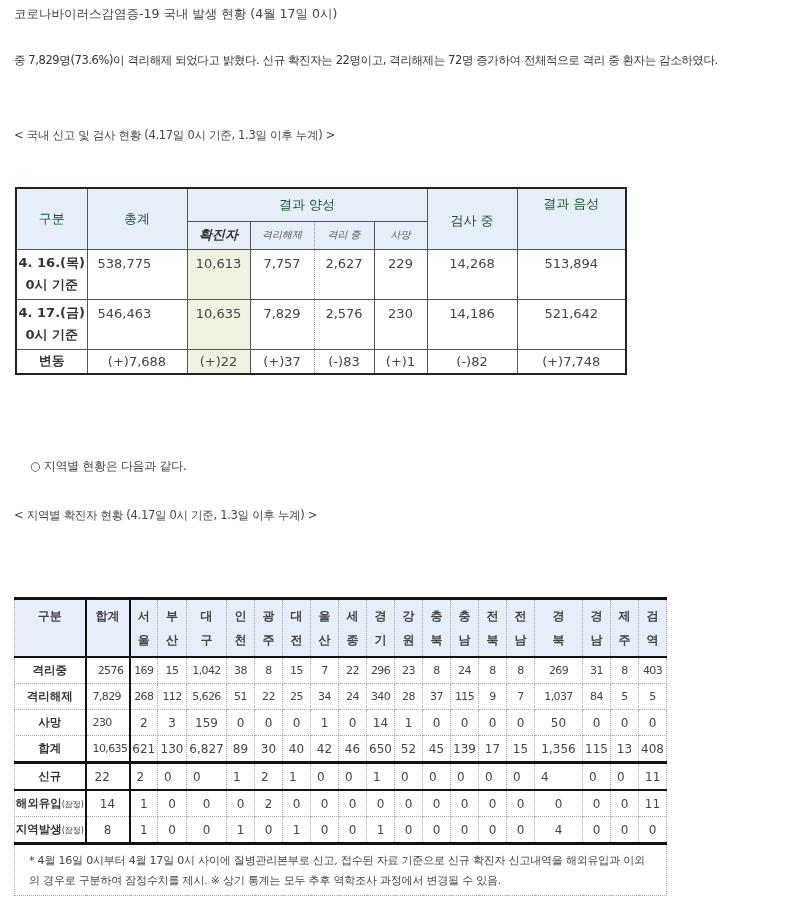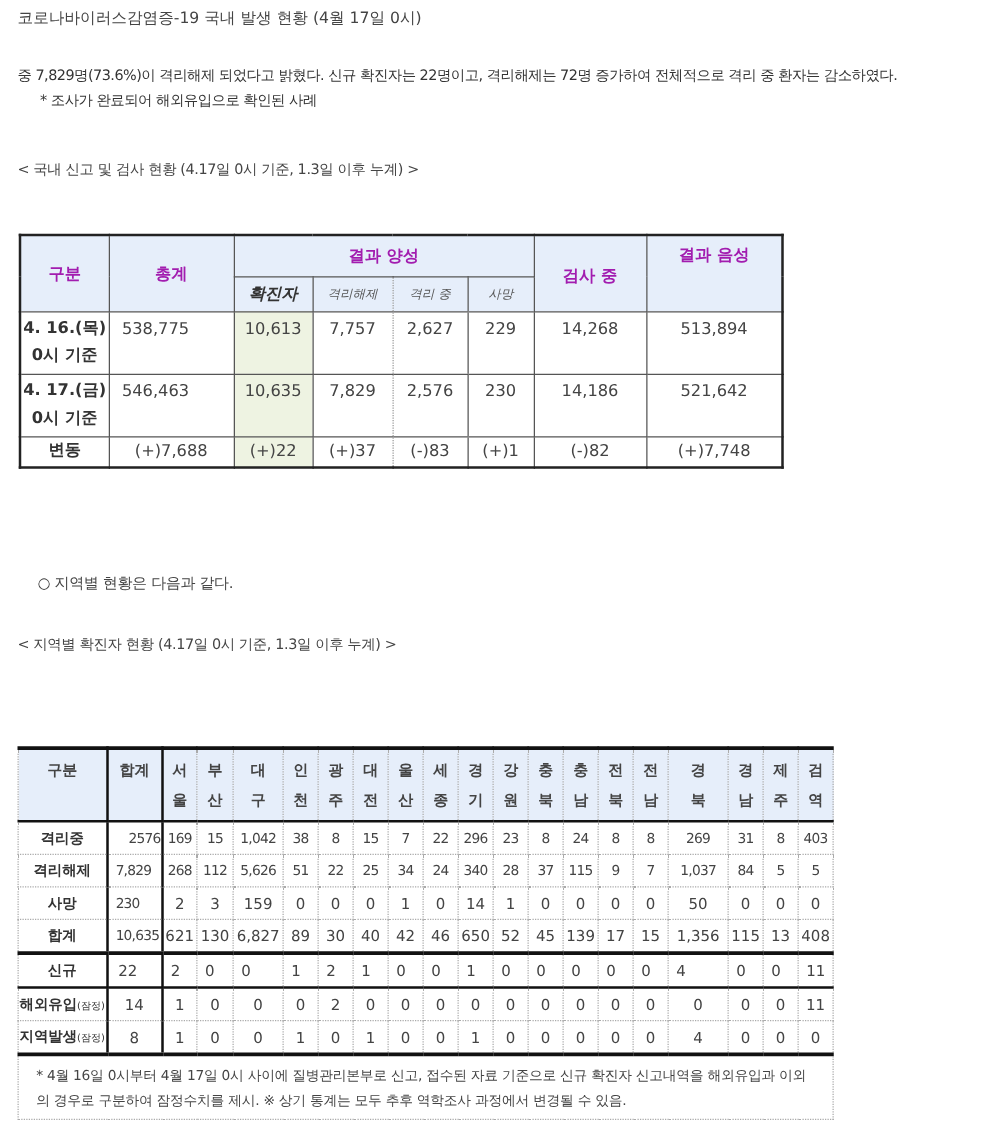--- a/index.html
+++ b/index.html
@@ -13,21 +13,21 @@
   .para { left: 14px; top: 50px; width: 780px; font-size: 11.5px; line-height: 20px; color: #333; letter-spacing: -0.4px; }
   .para .note { padding-left: 18px; }
   .caption { font-size: 11.5px; color: #444; letter-spacing: -0.3px; }
 
   table { border-collapse: collapse; table-layout: fixed; }
   td { padding: 0; text-align: center; vertical-align: middle; color: #444; }
 
   
   #t1 { left: 15px; top: 187px; width: 610px; border: 2px solid #222; font-size: 13px; }
   #t1 td { border: 1px solid #555; }
-  #t1 .hd { background: #e6eefa; font-weight: bold; color: #a21caf; }
+  #t1 .hd { background: #e6eefa; font-weight: normal; color: #14532d; }
   #t1 .sub { font-weight: normal; font-size: 10px; color: #555; font-style: italic; }
   #t1 .sub.big { font-size: 13px; font-weight: bold; color: #333; }
   #t1 .green { background: #eef3e2; }
   #t1 .dot { border-left: 1px dotted #999; border-right: 1px dotted #999; }
   #t1 .lbl { font-weight: bold; color: #333; line-height: 22px; }
   #t1 .topv { vertical-align: top; padding-top: 6px; }
 
   
   #t2 { left: 14px; top: 597px; width: 652px; border-top: 3px solid #111; font-size: 11px; letter-spacing: -0.6px; }
   #t2 td { border-left: 1px dotted #aaa; border-right: 1px dotted #aaa; border-bottom: 1px dotted #aaa; height: 25px; }
@@ -41,21 +41,20 @@
   #t2 .lg { font-size: 12px; letter-spacing: 0; }
   #t2 .footnote td { text-align: left; font-size: 11px; color: #444; line-height: 20px; padding: 6px 14px 4px 14px; border: 1px dotted #aaa; height: auto; letter-spacing: -0.2px; }
 </style>
 </head>
 <body>
 
 <div class="abs title">코로나바이러스감염증-19 국내 발생 현황 (4월 17일 0시)</div>
 
 <div class="abs para">
   <div>중 7,829명(73.6%)이 격리해제 되었다고 밝혔다. 신규 확진자는 22명이고, 격리해제는 72명 증가하여 전체적으로 격리 중 환자는 감소하였다.</div>
-  <div class="note">* 조사가 완료되어 해외유입으로 확인된 사례</div>
 </div>
 
 <div class="abs caption" style="left:14px; top:128px;">&lt; 국내 신고 및 검사 현황 (4.17일 0시 기준, 1.3일 이후 누계) &gt;</div>
 
 <table id="t1" class="abs">
   <colgroup>
     <col style="width:71px">
       <col style="width:100px">
       <col style="width:63px">
       <col style="width:64px">
@@ -215,21 +214,21 @@
           <div>제</div>
           <div>주</div>
         </td>
         <td>
           <div>검</div>
           <div>역</div>
         </td>
       </tr>
       <tr class="">
         <td class="c0 rowh"><span>격리중</span></td>
-        <td class="c1" style="text-align:right;padding-left:6px">2576</td>
+        <td class="c1" style="text-align:center;padding-left:6px">2576</td>
         <td class="" style="">169</td>
         <td class="" style="">15</td>
         <td class="" style="">1,042</td>
         <td class="" style="">38</td>
         <td class="" style="">8</td>
         <td class="" style="">15</td>
         <td class="" style="">7</td>
         <td class="" style="">22</td>
         <td class="" style="">296</td>
         <td class="" style="">23</td>

